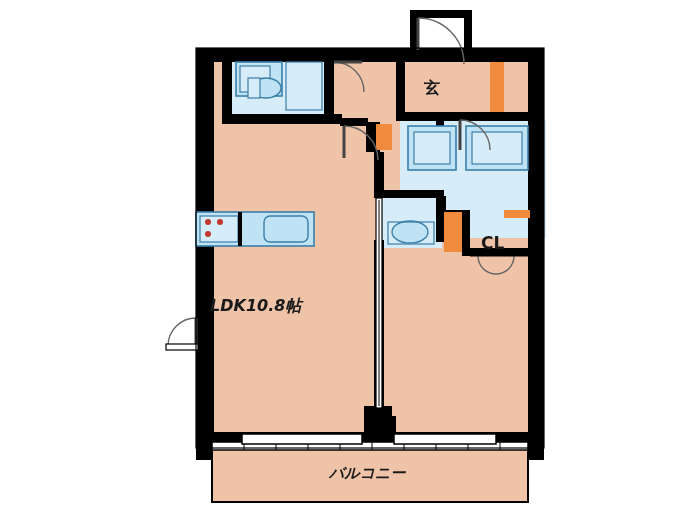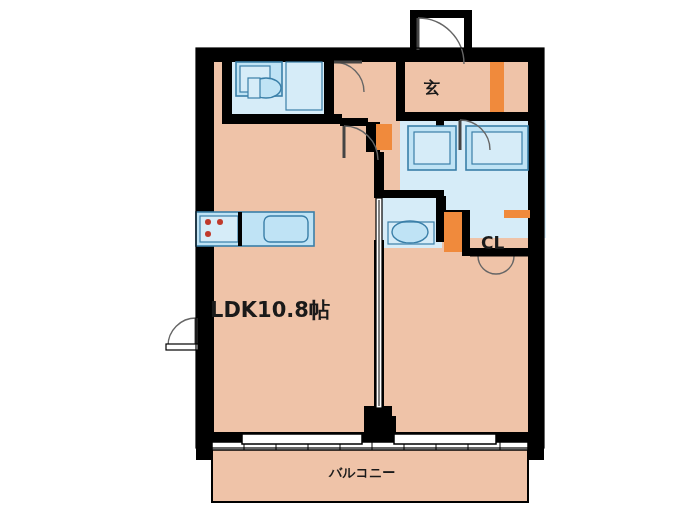--- a/index.html
+++ b/index.html
@@ -175,18 +175,18 @@
       <rect x="376" y="198" width="6" height="210" fill="#ffffff" stroke="#000000" stroke-width="1.2"></rect>
       <line x1="379" y1="200" x2="379" y2="406" stroke="#000000" stroke-width="1"></line>
     </g>
 
     <g fill="none" stroke="#000000" stroke-width="1.2">
       <rect x="196" y="48" width="348" height="400"></rect>
     </g>
 
   </svg>
 
-  <div class="lbl" style="left:210px; top:296px; font-size:21px;">LDK10.8帖</div>
+  <div class="lbl" style="left:210px; top:296px; font-size:16px;font-style:italic;">LDK10.8帖</div>
   <div class="lbl" style="left:424px; top:78px; font-size:16px;">玄</div>
   <div class="lbl" style="left:481px; top:225px; font-size:17px;margin-top:8px;">CL</div>
-  <div class="lbl" style="left:329px; top:464px; font-size:13px;">バルコニー</div>
+  <div class="lbl" style="left:329px; top:464px; font-size:15px;font-style:italic;">バルコニー</div>
 
 </div>
 
 </body></html>

